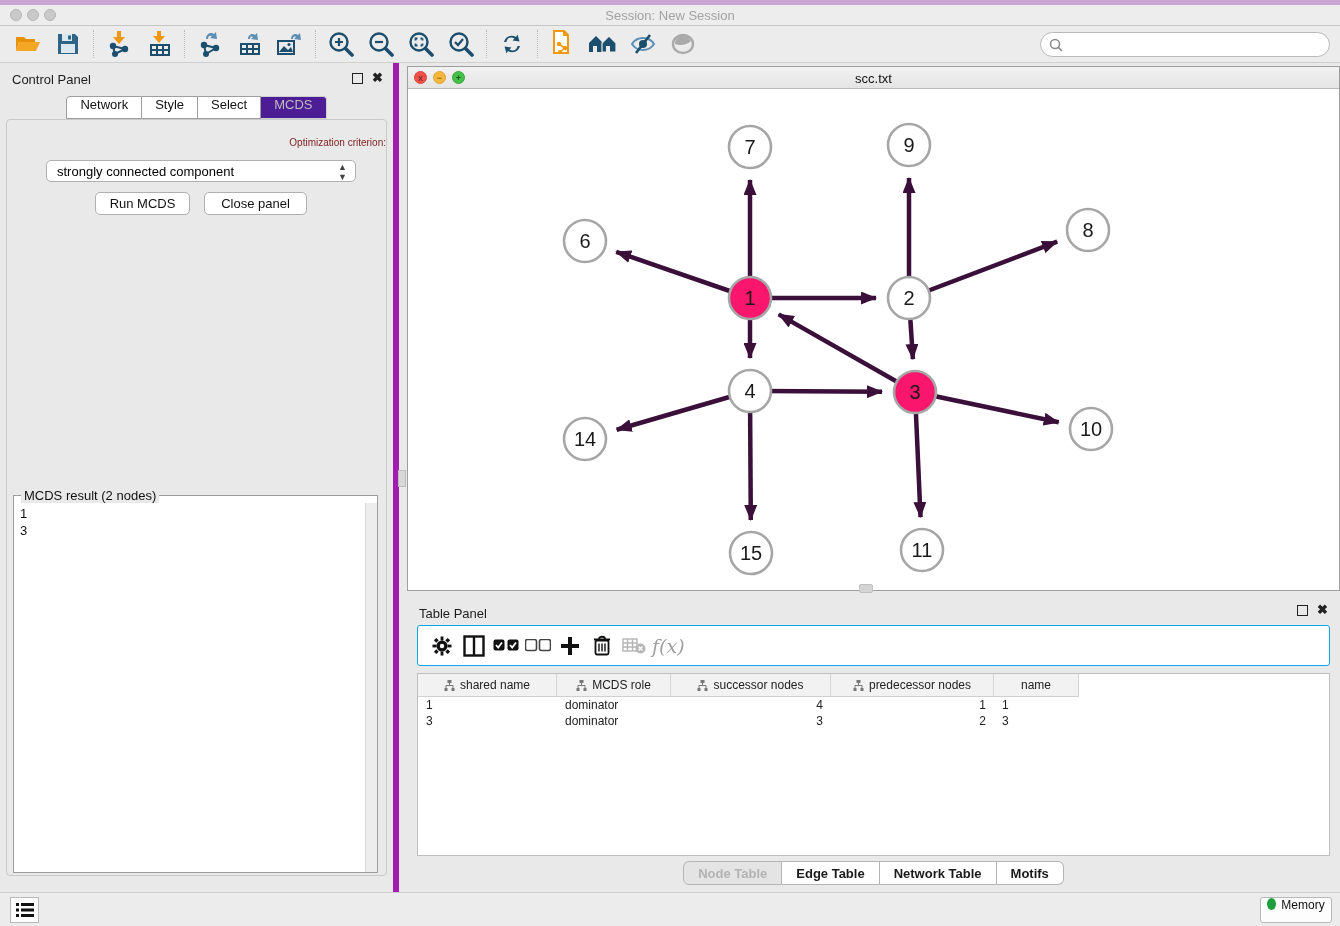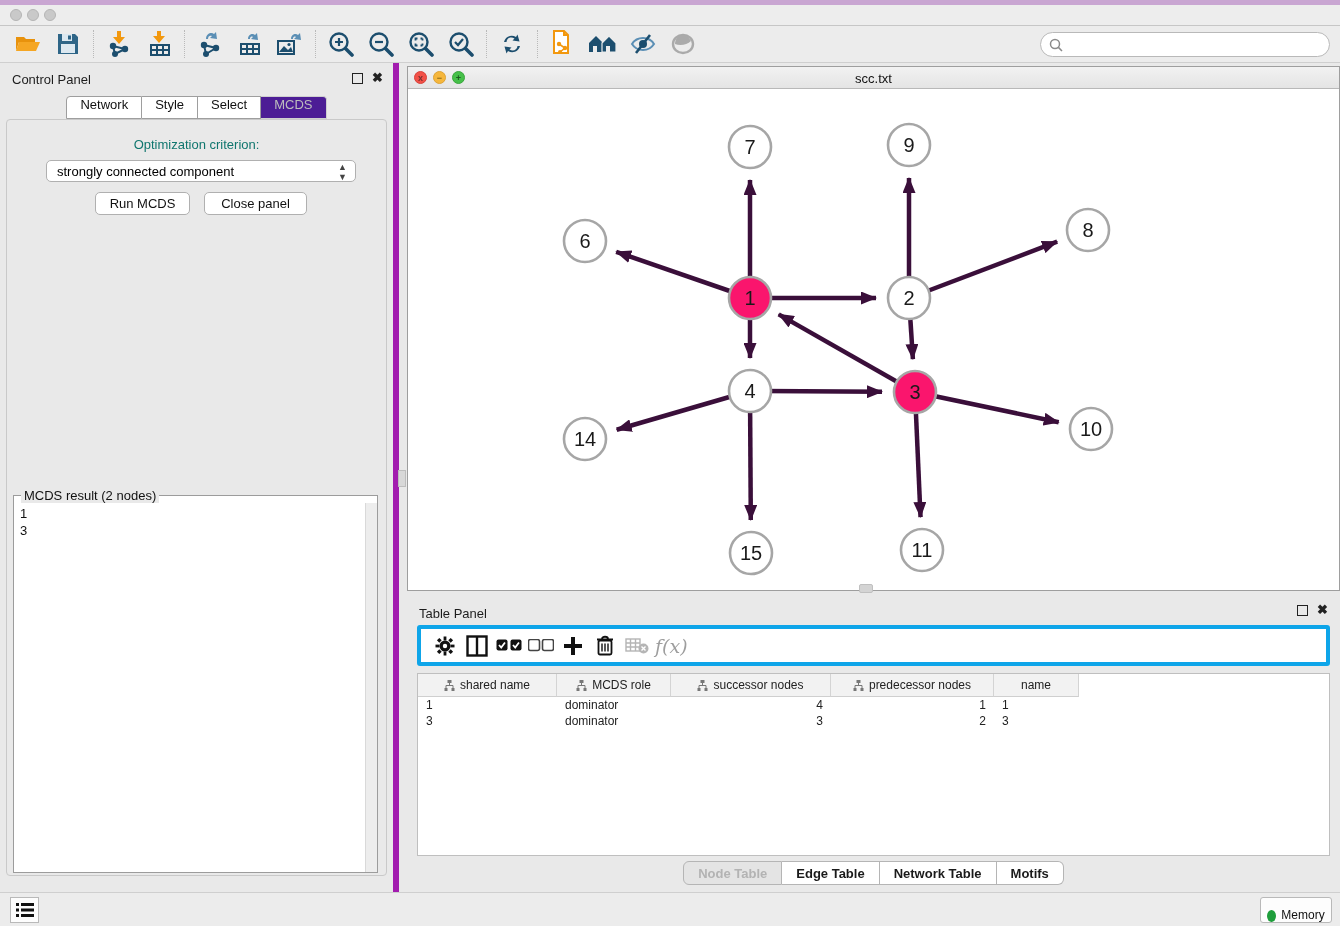--- a/index.html
+++ b/index.html
@@ -31,21 +31,21 @@
   .float-ico { position:absolute; width:11px; height:11px; border:1.5px solid #222; top:10px; }
   .close-ico { position:absolute; top:7px; font-size:13px; font-weight:bold; color:#222; }
   #cp-tabs { position:absolute; left:0; right:0; top:33px; display:flex; justify-content:center; z-index:2; }
   .cp-tab { height:23px; padding:0 13px 0 13px; font-size:13px; background:#fff;
     border:1px solid #9e9e9e; border-left:none; color:#111; }
   .cp-tab:first-child { border-left:1px solid #9e9e9e; border-radius:4px 0 0 0; }
   .cp-tab:last-child  { border-radius:0 4px 0 0; }
   .cp-tab.active { background:#4c1d95; color:#bdbdbd; border-color:#cfcfcf; }
   #cp-content { position:absolute; left:6px; right:6px; top:56px; bottom:16px;
     border:1px solid #c9c9c9; border-radius:4px; background:#e9e9e9; }
-  #opt-label { position:absolute; left:0; right:0; top:17px; text-align:center; font-size:13px; color:#0f766e; }
+  #opt-label { position:absolute; left:0; right:0; top:17px; text-align:right; font-size:10px; color:#7f1d1d; }
   #opt-select { position:absolute; left:39px; top:40px; width:310px; height:22px; background:#fff;
     border:1px solid #b0b0b0; border-radius:5px; font-size:13px; display:flex; align-items:center; padding-left:10px; }
   .chevrons { position:absolute; right:8px; top:1px; font-size:9px; line-height:10px; color:#444; text-align:center; }
   .cbtn { position:absolute; height:23px; background:#fff; border:1px solid #b0b0b0; border-radius:5px;
     font-size:13px; color:#111; display:flex; align-items:center; justify-content:center; }
   #run-btn { left:88px; top:72px; width:95px; }
   #closepanel-btn { left:197px; top:72px; width:103px; }
   #mcds-fieldset { position:absolute; left:6px; right:8px; top:375px; bottom:2px;
     border:1px solid #9c9c9c; background:#fff; }
   #mcds-legend { position:absolute; left:7px; top:-8px; background:#e9e9e9; padding:0 3px;
@@ -67,21 +67,21 @@
   #net-titlebar { position:absolute; left:0; top:0; right:0; height:22px;
     background:linear-gradient(#f2f2f2,#e4e4e4); border-bottom:1px solid #b8b8b8; }
   .mini-light { position:absolute; top:4px; width:13px; height:13px; border-radius:50%;
     font-size:9px; font-weight:bold; text-align:center; line-height:13px; color:#7a3030; }
   #net-title { position:absolute; left:0; right:0; top:4px; text-align:center; font-size:13px; color:#111; }
   #net-canvas { position:absolute; left:0; top:22px; right:0; bottom:0; background:#fff; overflow:hidden; }
 
   
   #table-panel { position:absolute; left:407px; top:597px; width:933px; height:294px; background:#e9e9e9; }
   #tp-toolbar { position:absolute; left:10px; right:10px; top:28px; height:41px;
-    background:#fff; border:4px solid #0ea5e9; border-radius:3px; display:flex; align-items:center; padding-left:10px; gap:4px; }
+    background:#fff; border:1px solid #0ea5e9; border-radius:3px; display:flex; align-items:center; padding-left:10px; gap:4px; }
   .tp-ico { width:28px; height:28px; display:flex; align-items:center; justify-content:center; }
   #tp-table { position:absolute; left:10px; right:10px; top:76px; bottom:35px;
     background:#fff; border:1px solid #bfbfbf; overflow:hidden; }
   #tp-header { display:flex; height:23px; }
   .th { background:#f2f2f2; border-right:1px solid #d4d4d4; border-bottom:1px solid #cfcfcf;
     font-size:12px; color:#222; display:flex; align-items:center; justify-content:center; gap:5px; }
   .tr { display:flex; height:16px; }
   .td { font-size:12px; color:#222; padding:0 8px; line-height:16px; white-space:nowrap; overflow:hidden; }
   #tp-tabs { position:absolute; left:0; right:0; bottom:6px; display:flex; justify-content:center; }
   .tp-tab { height:24px; padding:4px 14px 0 14px; font-size:13px; font-weight:bold; background:#fff;
@@ -89,32 +89,33 @@
   .tp-tab:first-child { border-left:1px solid #b5b5b5; border-radius:6px 0 0 6px; }
   .tp-tab:last-child { border-radius:0 6px 6px 0; }
   .tp-tab.active { background:#e4e4e4; color:#b3b3b3; }
 
   
   #status-bar { position:absolute; left:0; bottom:0; width:1340px; height:34px;
     background:#ececec; border-top:1px solid #cfcfcf; }
   #list-btn { position:absolute; left:10px; top:4px; width:29px; height:26px; background:#fdfdfd;
     border:1px solid #b9b9b9; display:flex; align-items:center; justify-content:center; }
   #memory-btn { position:absolute; right:8px; top:4px; width:72px; height:26px; background:#fdfdfd;
-    border:1px solid #b9b9b9; border-radius:3px; display:flex; align-items:flex-end; justify-content:center; gap:5px;
+    border:1px solid #b9b9b9; border-radius:3px; display:flex; align-items:flex-start; justify-content:center; gap:5px;
     font-size:12px; color:#111; }
   #memory-dot { width:9px; height:12px; border-radius:50%; background:#1f9e3c; }
 </style>
 </head>
 <body>
 
 <div id="titlebar">
   <div id="purple-strip"></div>
   <div class="traffic" style="left:10px"></div>
   <div class="traffic" style="left:27px"></div>
   <div class="traffic" style="left:44px"></div>
+  <div id="win-title">Session: New Session</div>
 </div>
 
 <div id="toolbar">
   <div class="tbtn">
     <svg width="26" height="22" viewBox="0 0 26 22">
       <path d="M1 4 h8 l2 2 h9 v3 H4 L1 18 Z" fill="#e8920c"></path>
       <path d="M4 9 h21 l-4 9 H1 Z" fill="#f5a623"></path>
     </svg>
   </div>
   <div class="tbtn">

